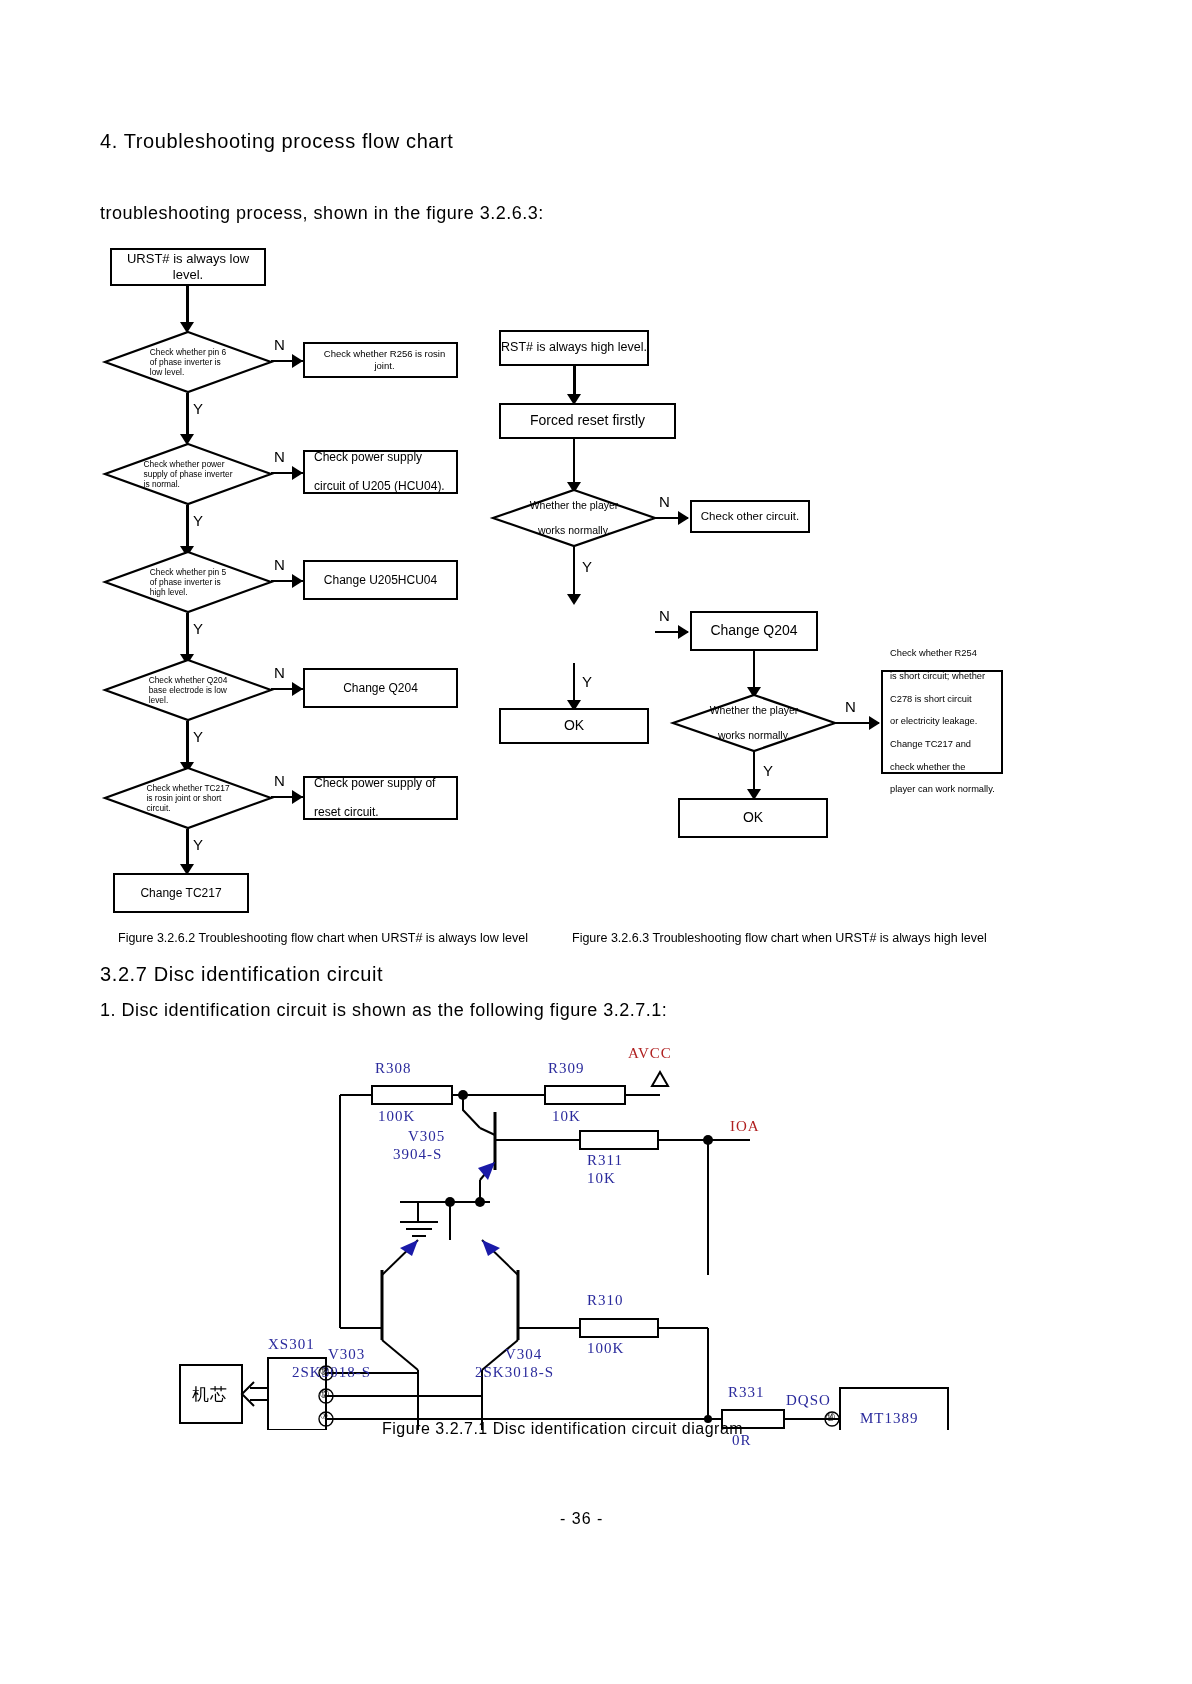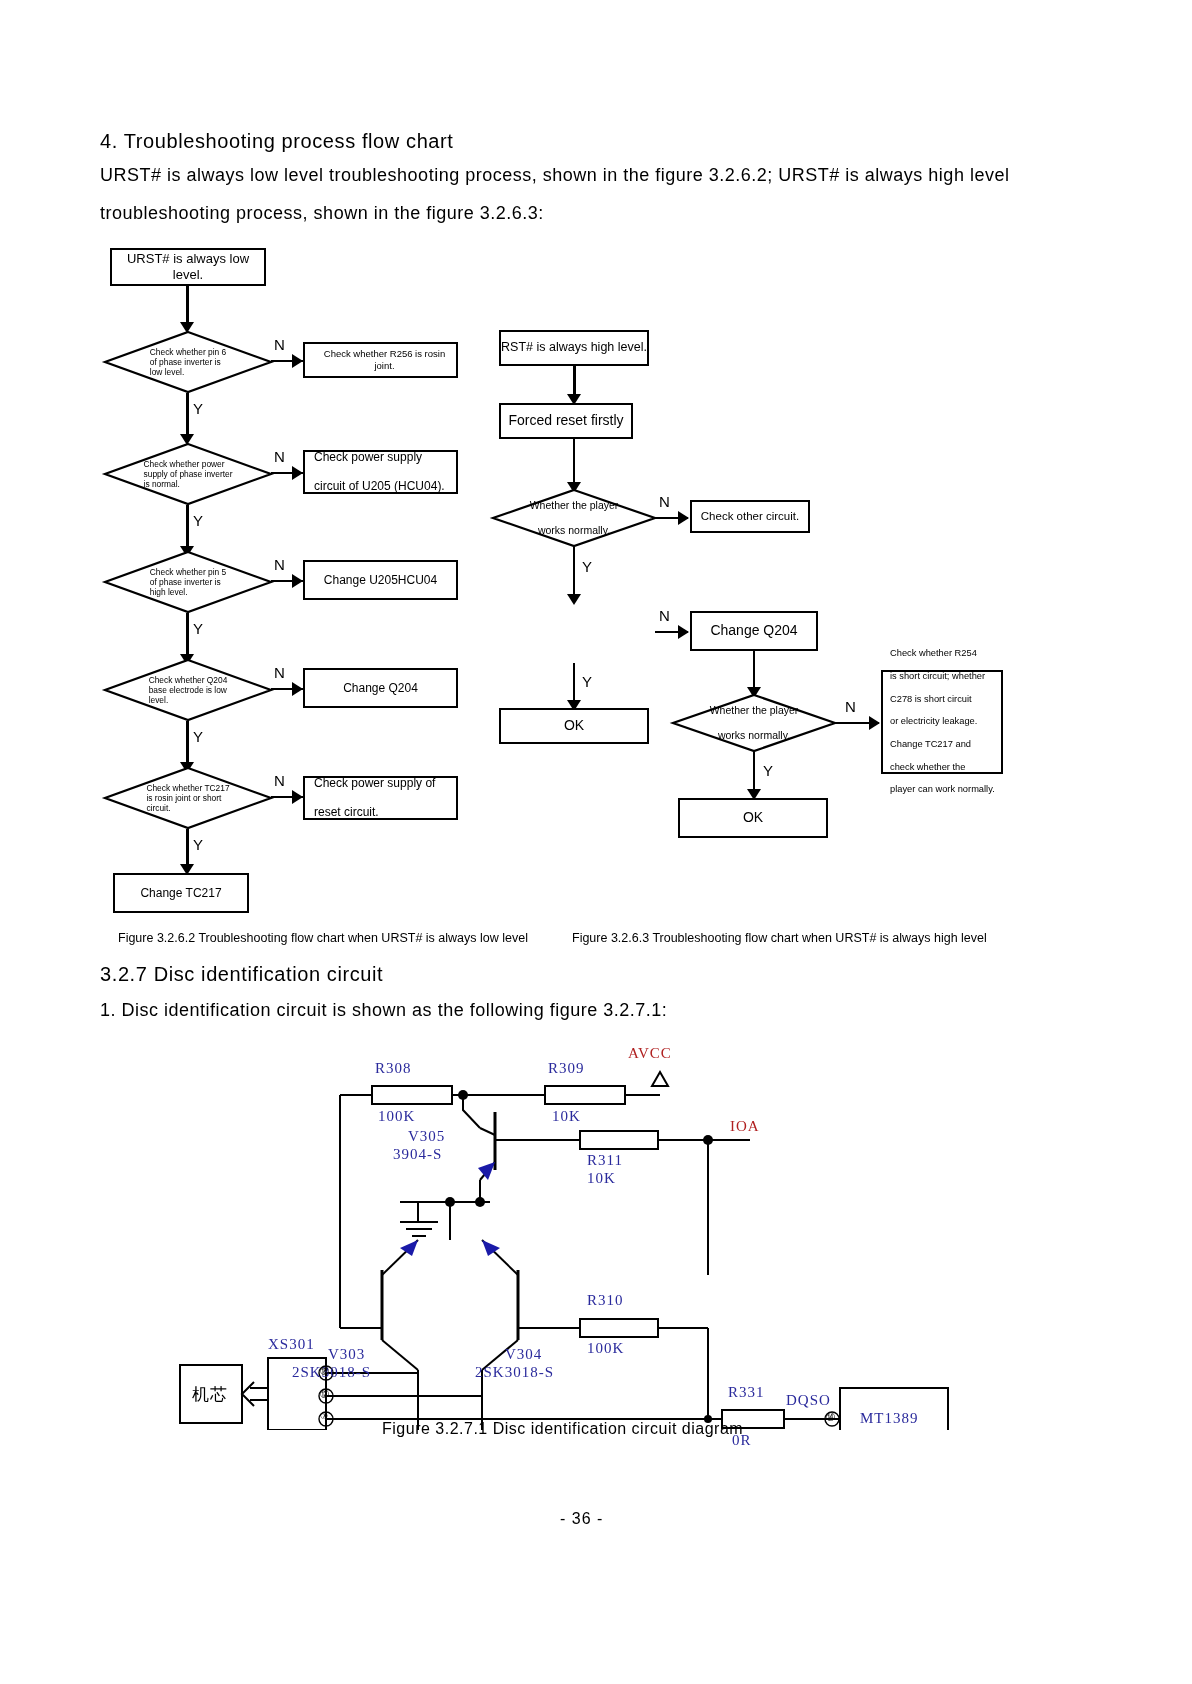--- a/index.html
+++ b/index.html
@@ -45,21 +45,20 @@
   .ctext.red{color:#b02020;}
   .ctext.cn{font-family:"DejaVu Sans",sans-serif;color:#000;font-size:17px;}
   .ctext.blk{color:#000;}
 </style>
 </head>
 <body>
 
 <div class="page">
 
   <div class="h-sec" style="left:100px;top:130px;">4. Troubleshooting process flow chart</div>
-  <div class="p-body" style="left:100px;top:165px;">URST# is always low level troubleshooting process, shown in the figure 3.2.6.2; URST# is always high level</div>
   <div class="p-body" style="left:100px;top:203px;">troubleshooting process, shown in the figure 3.2.6.3:</div>
 
   <div class="fc" style="left:0;top:0;width:480px;height:960px;">
 
     <div class="box" style="left:110px;top:248px;width:156px;height:38px;font-size:13px;">
       <span>URST# is always low level.</span>
     </div>
     <div class="vline" style="left:186px;top:286px;width:2.6px;height:40px;"></div>
     <div class="arrow-d" style="left:180px;top:322px;"></div>
 
@@ -170,21 +169,21 @@
   </div>
 
   <div class="fc" style="left:0;top:0;width:1192px;height:960px;">
 
     <div class="box" style="left:499px;top:330px;width:150px;height:36px;font-size:12.5px;">
       <span>RST# is always high level.</span>
     </div>
     <div class="vline" style="left:573px;top:366px;width:2.6px;height:33px;"></div>
     <div class="arrow-d" style="left:567px;top:394px;"></div>
 
-    <div class="box" style="left:499px;top:403px;width:134px;height:36px;font-size:14px;">
+    <div class="box" style="left:499px;top:403px;width:177px;height:36px;font-size:14px;">
       <span>Forced reset firstly</span>
     </div>
     <div class="vline" style="left:573px;top:439px;width:1.8px;height:48px;"></div>
     <div class="arrow-d" style="left:567px;top:482px;"></div>
 
     <div class="dia" style="left:492px;top:489px;width:164px;height:58px;">
       <svg width="164" height="58">
           <polygon points="82,1 163,29 82,57 1,29" fill="#fff" stroke="#000" stroke-width="2.2"></polygon>
         </svg>
       <div class="dtext">

